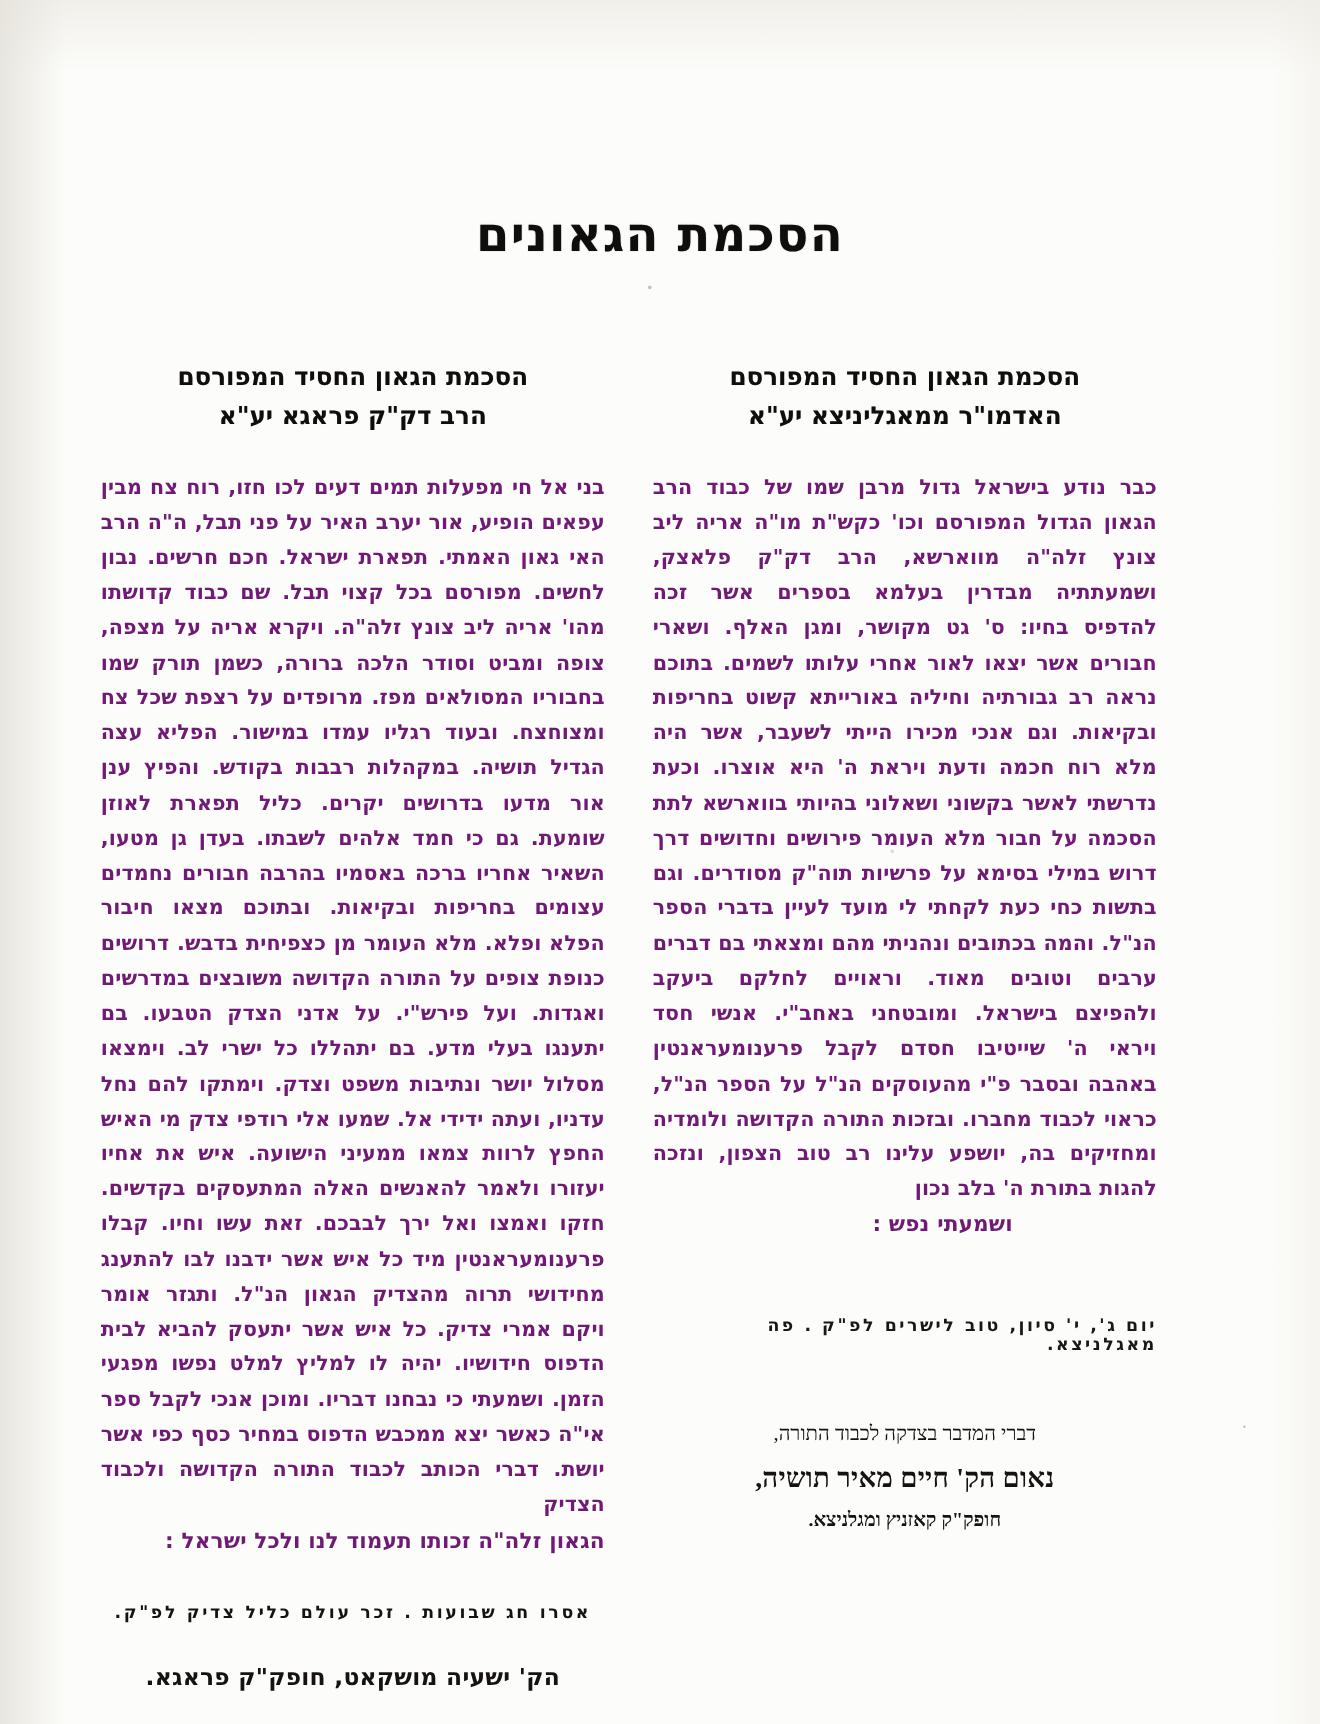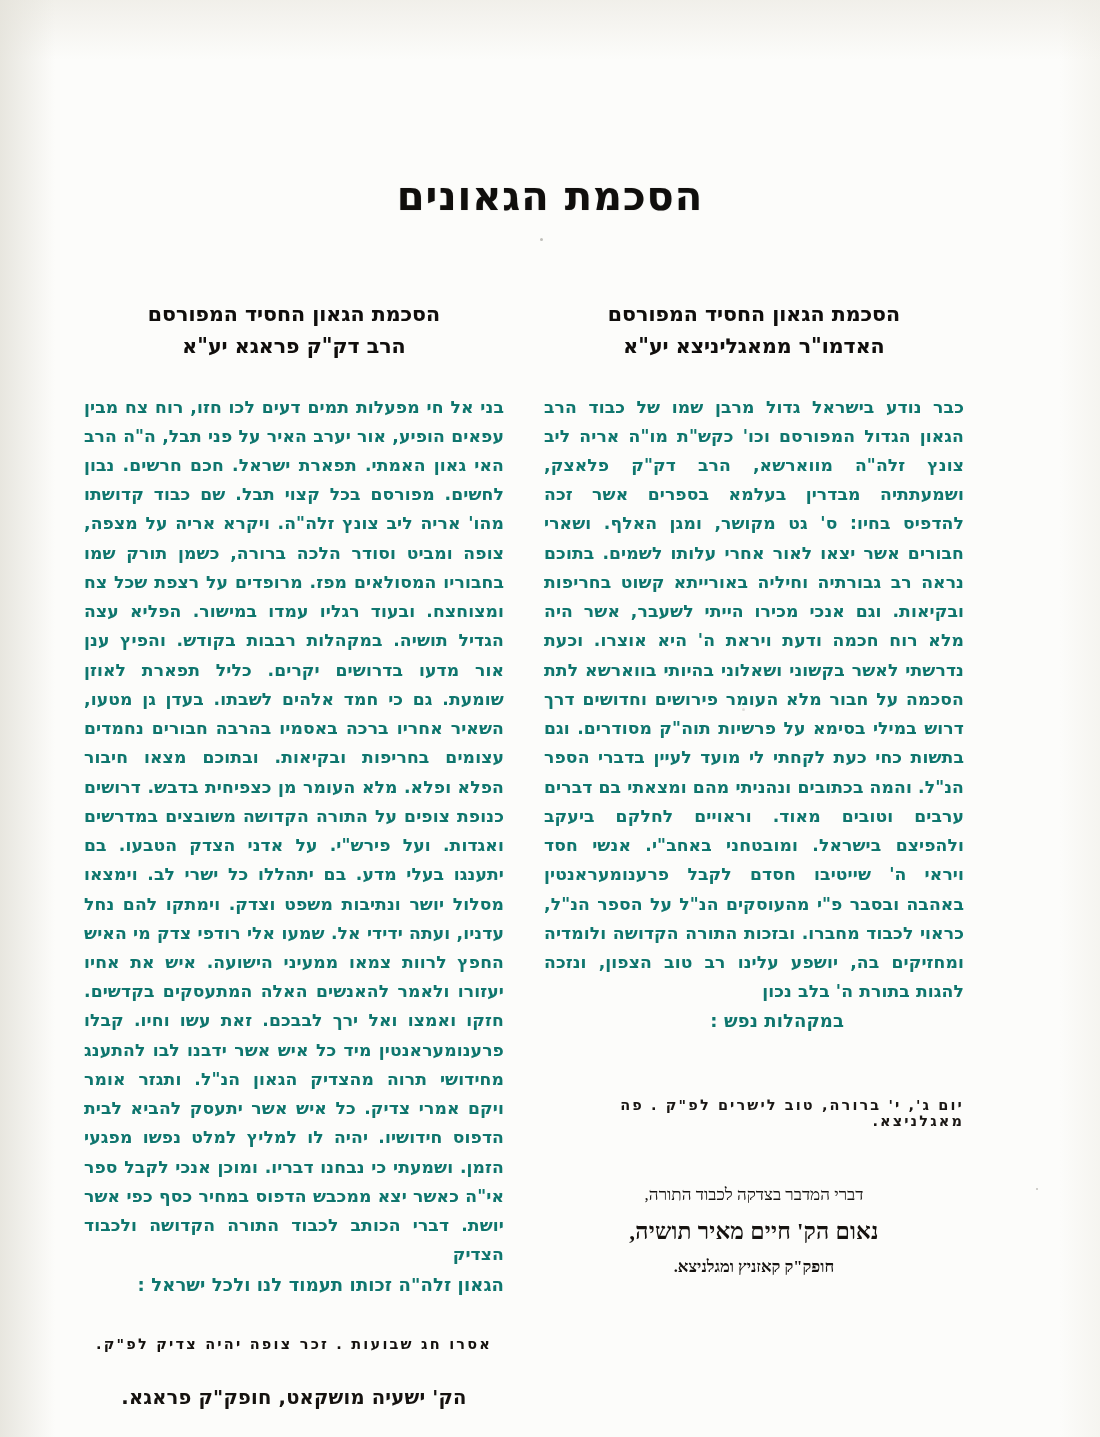--- a/index.html
+++ b/index.html
@@ -80,21 +80,21 @@
   }
   .col-head .ln { display: block; }
 
   .body-text {
     font-size: 17.2px;
     line-height: 1.70;
     text-align: justify;
     text-align-last: right;
     direction: rtl;
     font-weight: 600;
-    color: #0f766e;
+    color: #701a75;
     letter-spacing: 0.1px;
   }
   .body-text p { margin: 0; }
 
   .closing {
     margin-top: 2px;
     font-weight: 800;
     font-size: 18px;
     text-align: center;
   }
@@ -177,42 +177,42 @@
   <div class="columns">
 
     <div class="col col-right">
       <div class="col-head">
         <span class="ln">הסכמת הגאון החסיד המפורסם</span>
         <span class="ln">האדמו"ר ממאגליניצא יע"א</span>
       </div>
 
       <div class="body-text">
         <p>כבר נודע בישראל גדול מרבן שמו של כבוד הרב הגאון הגדול המפורסם וכו' כקש"ת מו"ה אריה ליב צונץ זלה"ה מווארשא, הרב דק"ק פלאצק, ושמעתתיה מבדרין בעלמא בספרים אשר זכה להדפיס בחיו: ס' גט מקושר, ומגן האלף. ושארי חבורים אשר יצאו לאור אחרי עלותו לשמים. בתוכם נראה רב גבורתיה וחיליה באורייתא קשוט בחריפות ובקיאות. וגם אנכי מכירו הייתי לשעבר, אשר היה מלא רוח חכמה ודעת ויראת ה' היא אוצרו. וכעת נדרשתי לאשר בקשוני ושאלוני בהיותי בווארשא לתת הסכמה על חבור מלא העומר פירושים וחדושים דרך דרוש במילי בסימא על פרשיות תוה"ק מסודרים. וגם בתשות כחי כעת לקחתי לי מועד לעיין בדברי הספר הנ"ל. והמה בכתובים ונהניתי מהם ומצאתי בם דברים ערבים וטובים מאוד. וראויים לחלקם ביעקב ולהפיצם בישראל. ומובטחני באחב"י. אנשי חסד ויראי ה' שייטיבו חסדם לקבל פרענומעראנטין באהבה ובסבר פ"י מהעוסקים הנ"ל על הספר הנ"ל, כראוי לכבוד מחברו. ובזכות התורה הקדושה ולומדיה ומחזיקים בה, יושפע עלינו רב טוב הצפון, ונזכה להגות בתורת ה' בלב נכון</p>
-        <p class="closing closing-right">במקהלות נפש :</p>
-      </div>
-
-      <div class="datestamp">יום ג', י' ברורה,  טוב  לישרים  לפ"ק .   פה מאגלניצא.</div>
+        <p class="closing closing-right">ושמעתי נפש :</p>
+      </div>
+
+      <div class="datestamp">יום ג', י' סיון,  טוב  לישרים  לפ"ק .   פה מאגלניצא.</div>
 
       <div class="sig-block">
         <div class="sig-lead">דברי המדבר בצדקה לכבוד התורה,</div>
         <div class="sig-name">נאום הק' חיים מאיר תושיה,</div>
         <div class="sig-role">חופק"ק קאזניץ ומגלניצא.</div>
       </div>
     </div>
 
     <div class="col col-left">
       <div class="col-head">
         <span class="ln">הסכמת הגאון החסיד המפורסם</span>
         <span class="ln">הרב דק"ק פראגא יע"א</span>
       </div>
 
       <div class="body-text">
         <p>בני אל חי מפעלות תמים דעים לכו חזו, רוח צח מבין עפאים הופיע, אור יערב האיר על פני תבל, ה"ה הרב האי גאון האמתי. תפארת ישראל. חכם חרשים. נבון לחשים. מפורסם בכל קצוי תבל. שם כבוד קדושתו מהו' אריה ליב צונץ זלה"ה. ויקרא אריה על מצפה, צופה ומביט וסודר הלכה ברורה, כשמן תורק שמו בחבוריו המסולאים מפז. מרופדים על רצפת שכל צח ומצוחצח. ובעוד רגליו עמדו במישור. הפליא עצה הגדיל תושיה. במקהלות רבבות בקודש. והפיץ ענן אור מדעו בדרושים יקרים. כליל תפארת לאוזן שומעת. גם כי חמד אלהים לשבתו. בעדן גן מטעו, השאיר אחריו ברכה באסמיו בהרבה חבורים נחמדים עצומים בחריפות ובקיאות. ובתוכם מצאו חיבור הפלא ופלא. מלא העומר מן כצפיחית בדבש. דרושים כנופת צופים על התורה הקדושה משובצים במדרשים ואגדות. ועל פירש"י. על אדני הצדק הטבעו. בם יתענגו בעלי מדע. בם יתהללו כל ישרי לב. וימצאו מסלול יושר ונתיבות משפט וצדק. וימתקו להם נחל עדניו, ועתה ידידי אל. שמעו אלי רודפי צדק מי האיש החפץ לרוות צמאו ממעיני הישועה. איש את אחיו יעזורו ולאמר להאנשים האלה המתעסקים בקדשים. חזקו ואמצו ואל ירך לבבכם. זאת עשו וחיו. קבלו פרענומעראנטין מיד כל איש אשר ידבנו לבו להתענג מחידושי תרוה מהצדיק הגאון הנ"ל. ותגזר אומר ויקם אמרי צדיק. כל איש אשר יתעסק להביא לבית הדפוס חידושיו. יהיה לו למליץ למלט נפשו מפגעי הזמן. ושמעתי כי נבחנו דבריו. ומוכן אנכי לקבל ספר אי"ה כאשר יצא ממכבש הדפוס במחיר כסף כפי אשר יושת. דברי הכותב לכבוד התורה הקדושה ולכבוד הצדיק</p>
         <p class="closing" style="text-align:right;">הגאון זלה"ה זכותו תעמוד לנו ולכל ישראל :</p>
       </div>
 
-      <div class="sig-left-date">אסרו חג שבועות .   זכר צופה יהיה צדיק לפ"ק.</div>
+      <div class="sig-left-date">אסרו חג שבועות .   זכר עולם כליל צדיק לפ"ק.</div>
 
       <div class="sig-left-name">הק' ישעיה מושקאט, חופק"ק פראגא.</div>
     </div>
 
   </div>
 </div>
 
 </body></html>

